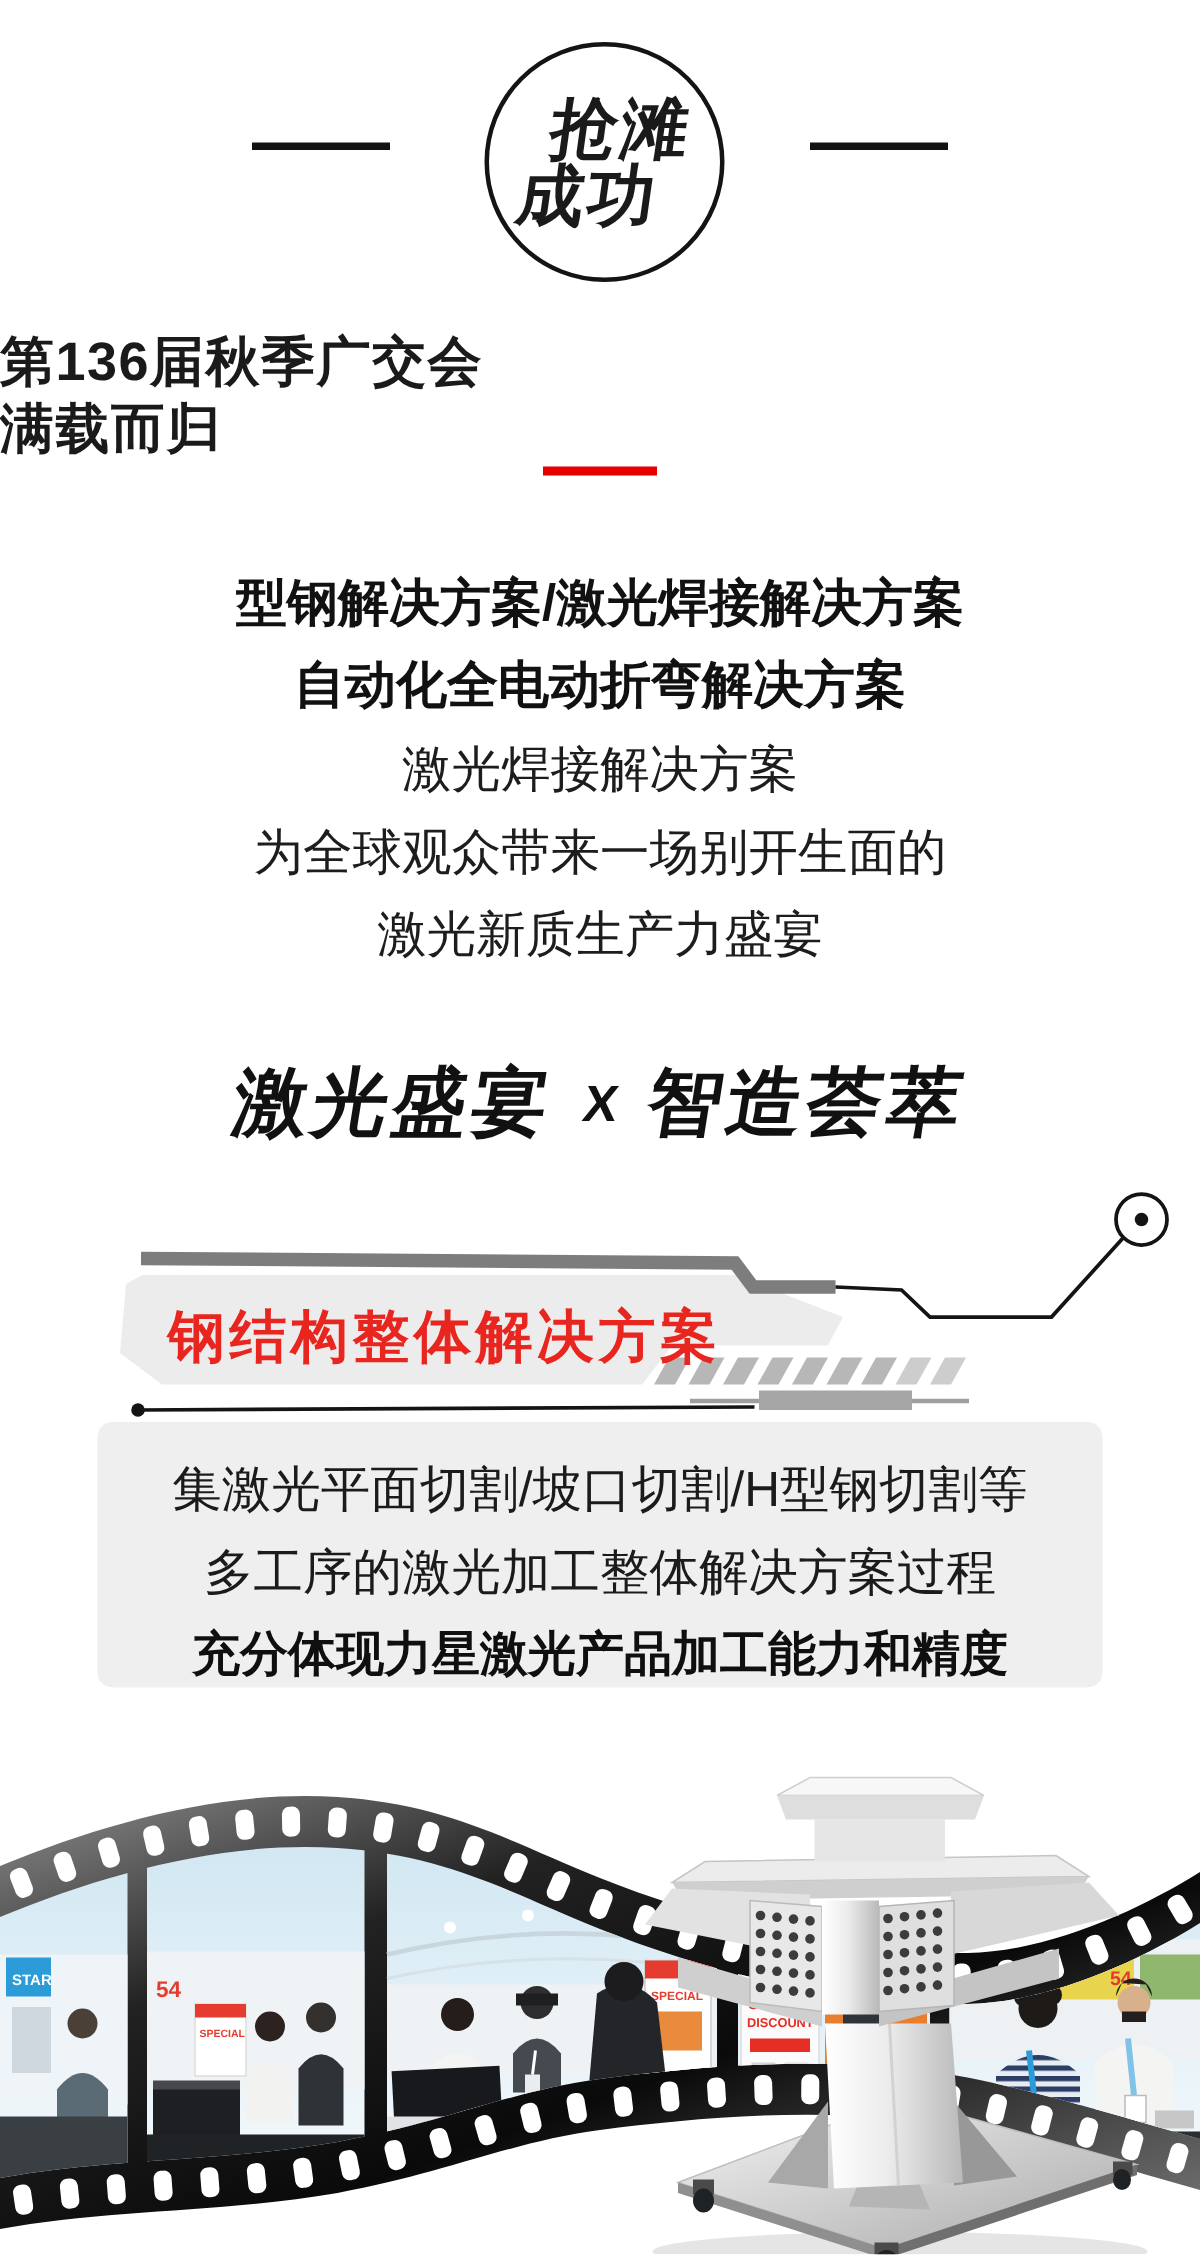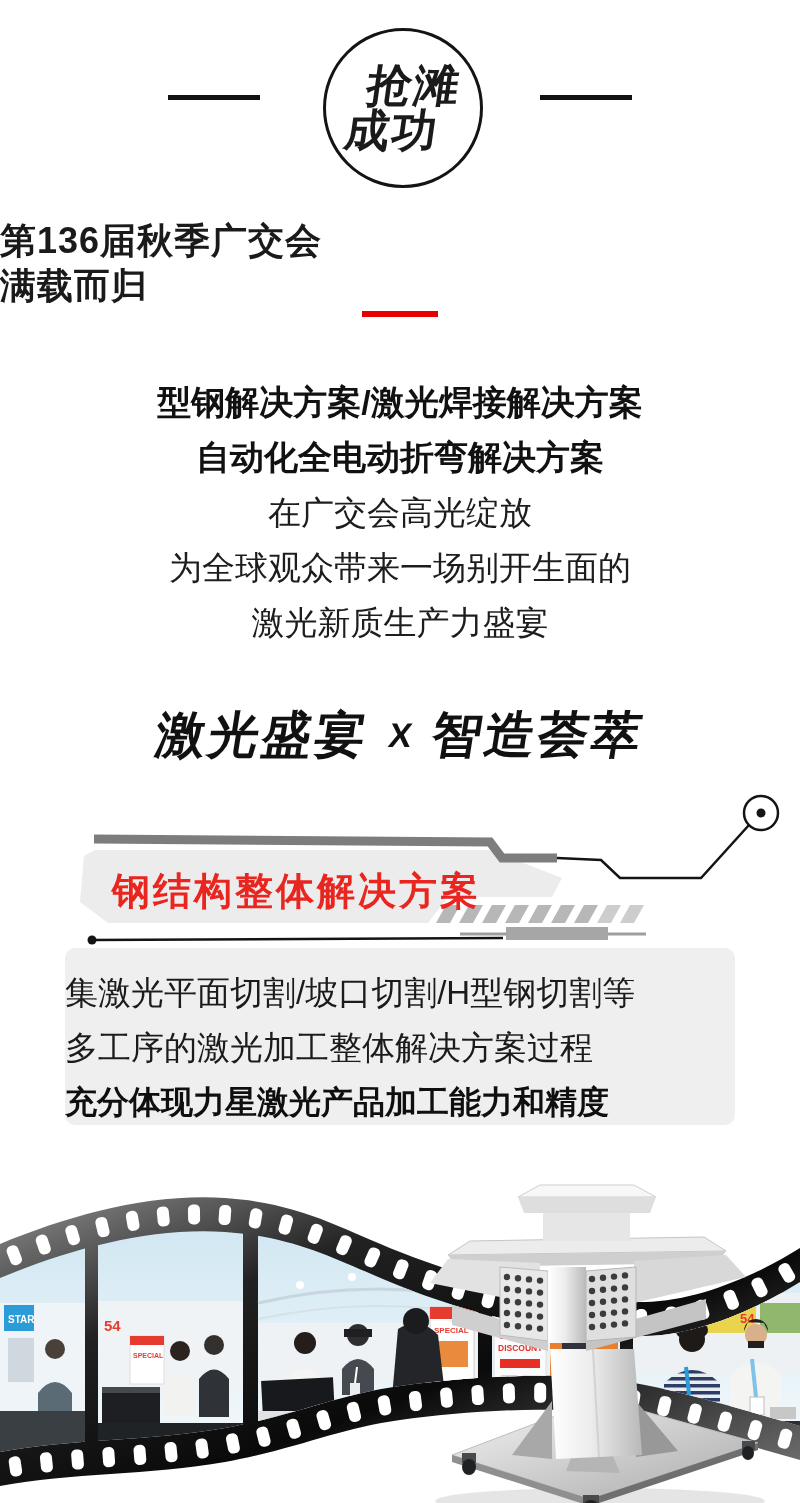--- a/index.html
+++ b/index.html
@@ -21,21 +21,21 @@
   .intro .bold{font-weight:700;font-size:34px;color:#111;}
   
   .headline{position:absolute;top:702px;left:0;width:800px;text-align:center;white-space:nowrap;}
   .headline .big{display:inline-block;transform:skewX(-9deg);font-weight:900;font-size:50px;letter-spacing:3px;color:#111;}
   .headline .sep{display:inline-block;transform:skewX(-9deg);font-weight:800;font-size:34px;margin:0 16px;vertical-align:5px;color:#111;}
   
   .banner-svg{position:absolute;top:780px;left:0;}
   .banner-label{position:absolute;top:866px;left:112px;font-size:38px;font-weight:800;color:#e8261f;letter-spacing:3px;}
   
   .card{position:absolute;top:948px;left:65px;width:670px;height:177px;background:#efefef;border-radius:10px;
-        line-height:55px;font-size:33px;color:#1b1b1b;padding-top:17px;box-sizing:border-box;}
+        text-align:center;line-height:55px;font-size:33px;color:#1b1b1b;padding-top:17px;box-sizing:border-box;}
   .card .bold{font-weight:800;font-size:32px;color:#0f0f0f;}
   
   .film-svg{position:absolute;top:1153px;left:0;}
   text{font-family:"Liberation Sans","DejaVu Sans",sans-serif;}
 </style>
 </head>
 <body>
 
 <div class="page">
 
@@ -50,21 +50,21 @@
 
   <div class="title">
     <div>第136届秋季广交会</div>
     <div>满载而归</div>
   </div>
   <div class="underline"></div>
 
   <div class="intro">
     <div class="bold">型钢解决方案/激光焊接解决方案</div>
     <div class="bold">自动化全电动折弯解决方案</div>
-    <div>在广交会高光绽放</div>
+    <div>激光焊接解决方案</div>
     <div>为全球观众带来一场别开生面的</div>
     <div>激光新质生产力盛宴</div>
   </div>
 
   <div class="headline">
     <span class="big">激光盛宴</span>
     <span class="sep">X</span>
     <span class="big">智造荟萃</span>
   </div>
 

